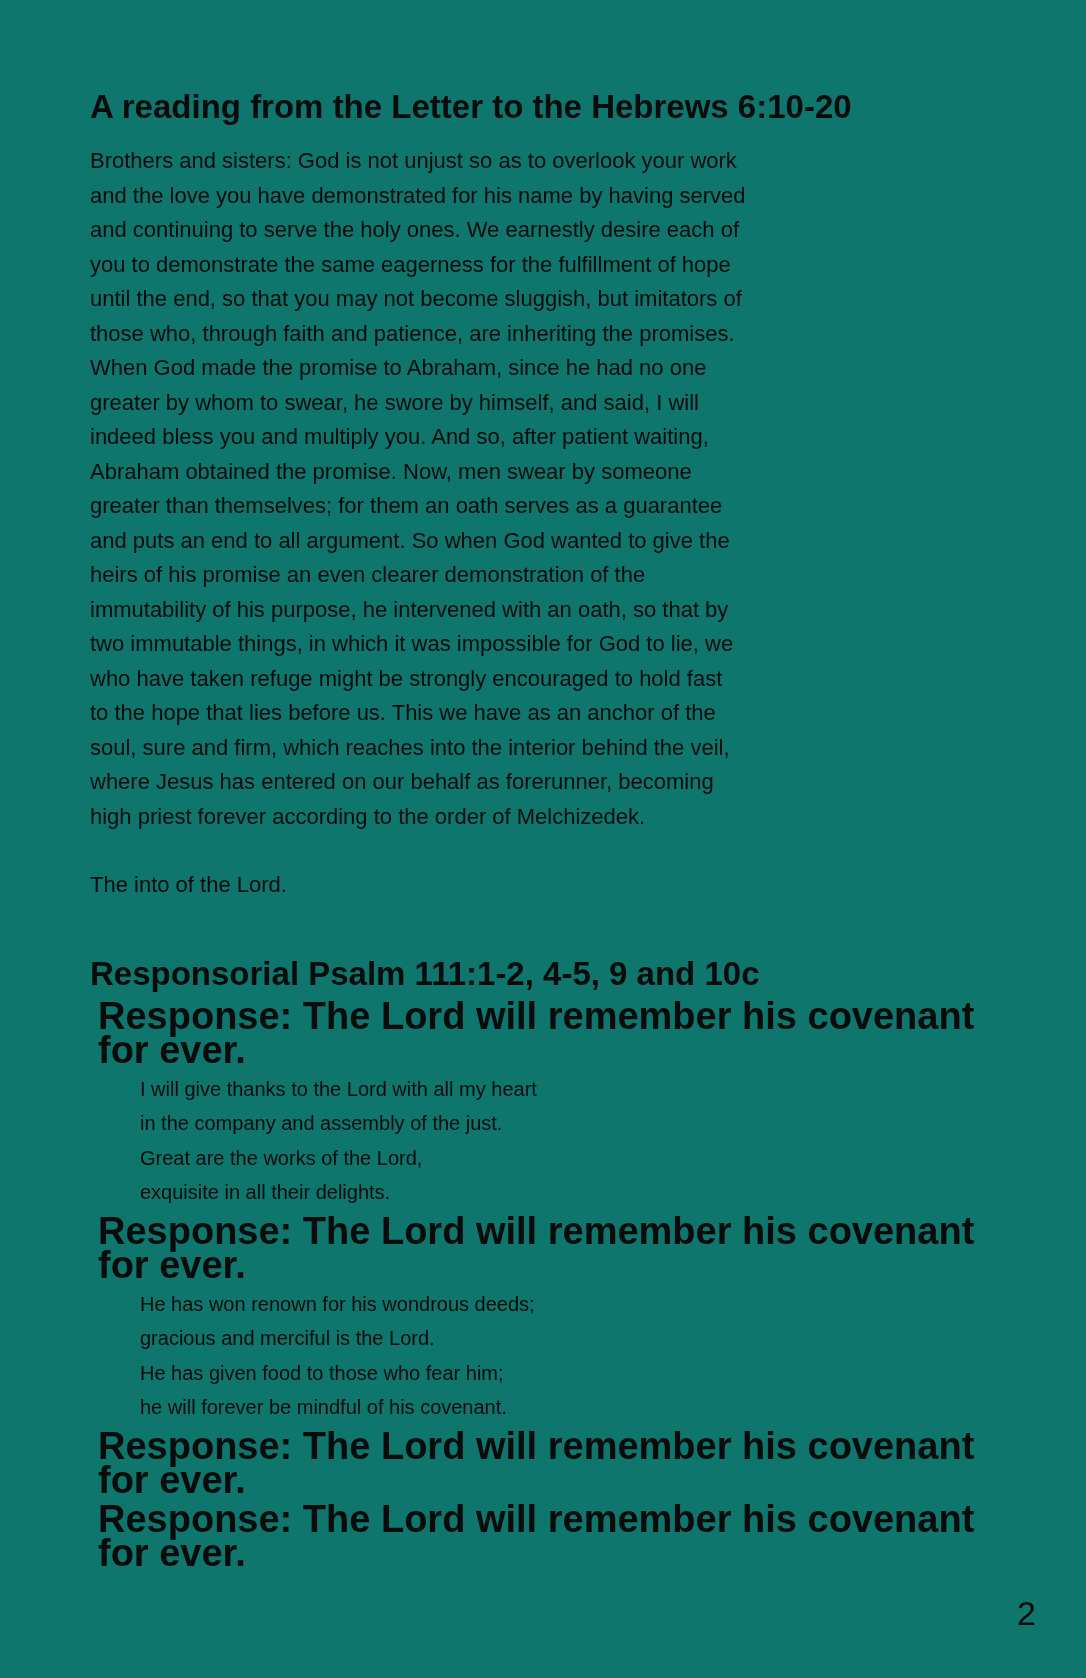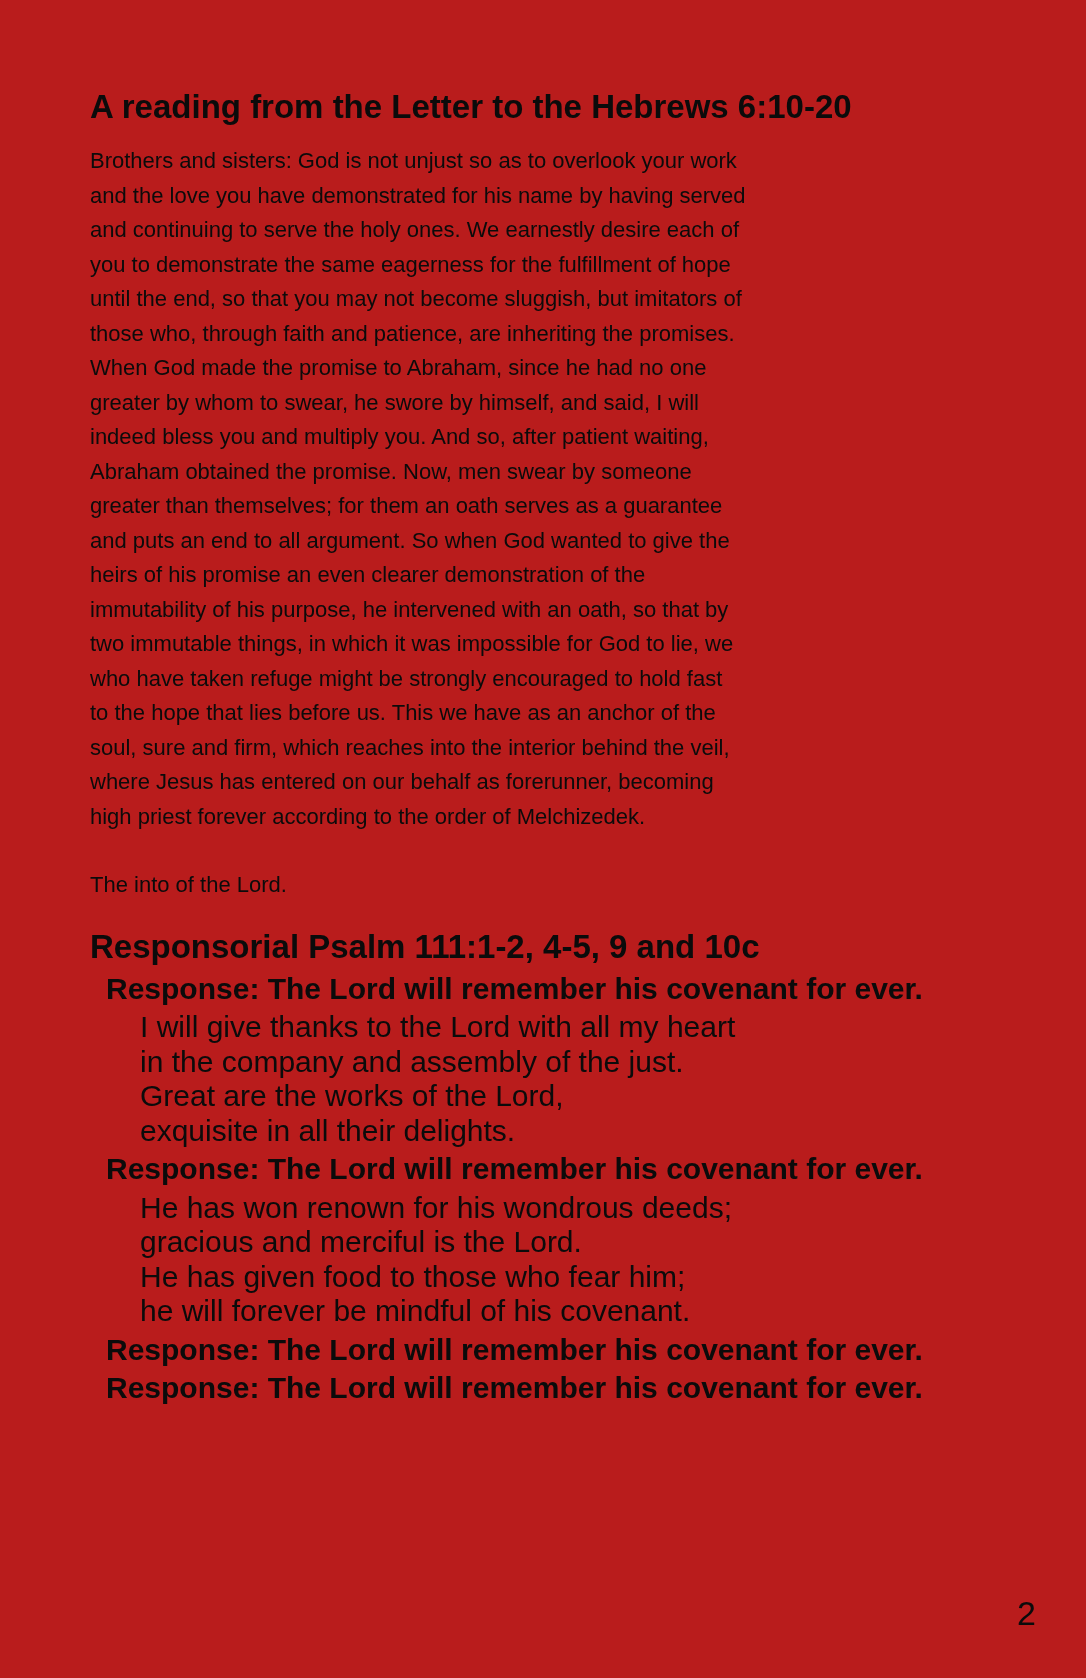--- a/index.html
+++ b/index.html
@@ -4,56 +4,56 @@
 <style>
   html, body {
     margin: 0;
     padding: 0;
     background: #ffffff;
   }
   .page {
     position: relative;
     width: 1086px;
     height: 1678px;
-    background: #b91c1c;
+    background: #0f766e;
     color: #0b0b0b;
     font-family: "Liberation Sans", "DejaVu Sans", sans-serif;
     box-sizing: border-box;
     padding: 88px 56px 0 90px;
     overflow: hidden;
   }
   .heading {
     font-size: 33px;
     font-weight: bold;
     line-height: 38px;
     margin: 0;
   }
   .reading-title {
     margin-bottom: 18px;
   }
   .psalm-title {
-    margin-top: 25px;
+    margin-top: 52px;
     margin-bottom: 6px;
   }
   .bodytext {
     font-size: 22px;
     line-height: 34.5px;
     white-space: pre-line;
   }
   .conclusion {
     margin-top: 34px;
   }
   .response {
-    font-size: 30px;
+    font-size: 38px;
     font-weight: bold;
     line-height: 34.5px;
-    margin: 4px 16px;
+    margin: 4px 8px;
   }
   .stanza {
-    font-size: 30px;
+    font-size: 20px;
     line-height: 34.5px;
     white-space: pre-line;
     padding-left: 50px;
   }
   .page-number {
     position: absolute;
     top: 1596px;
     right: 50px;
     font-size: 34px;
     line-height: 1;

